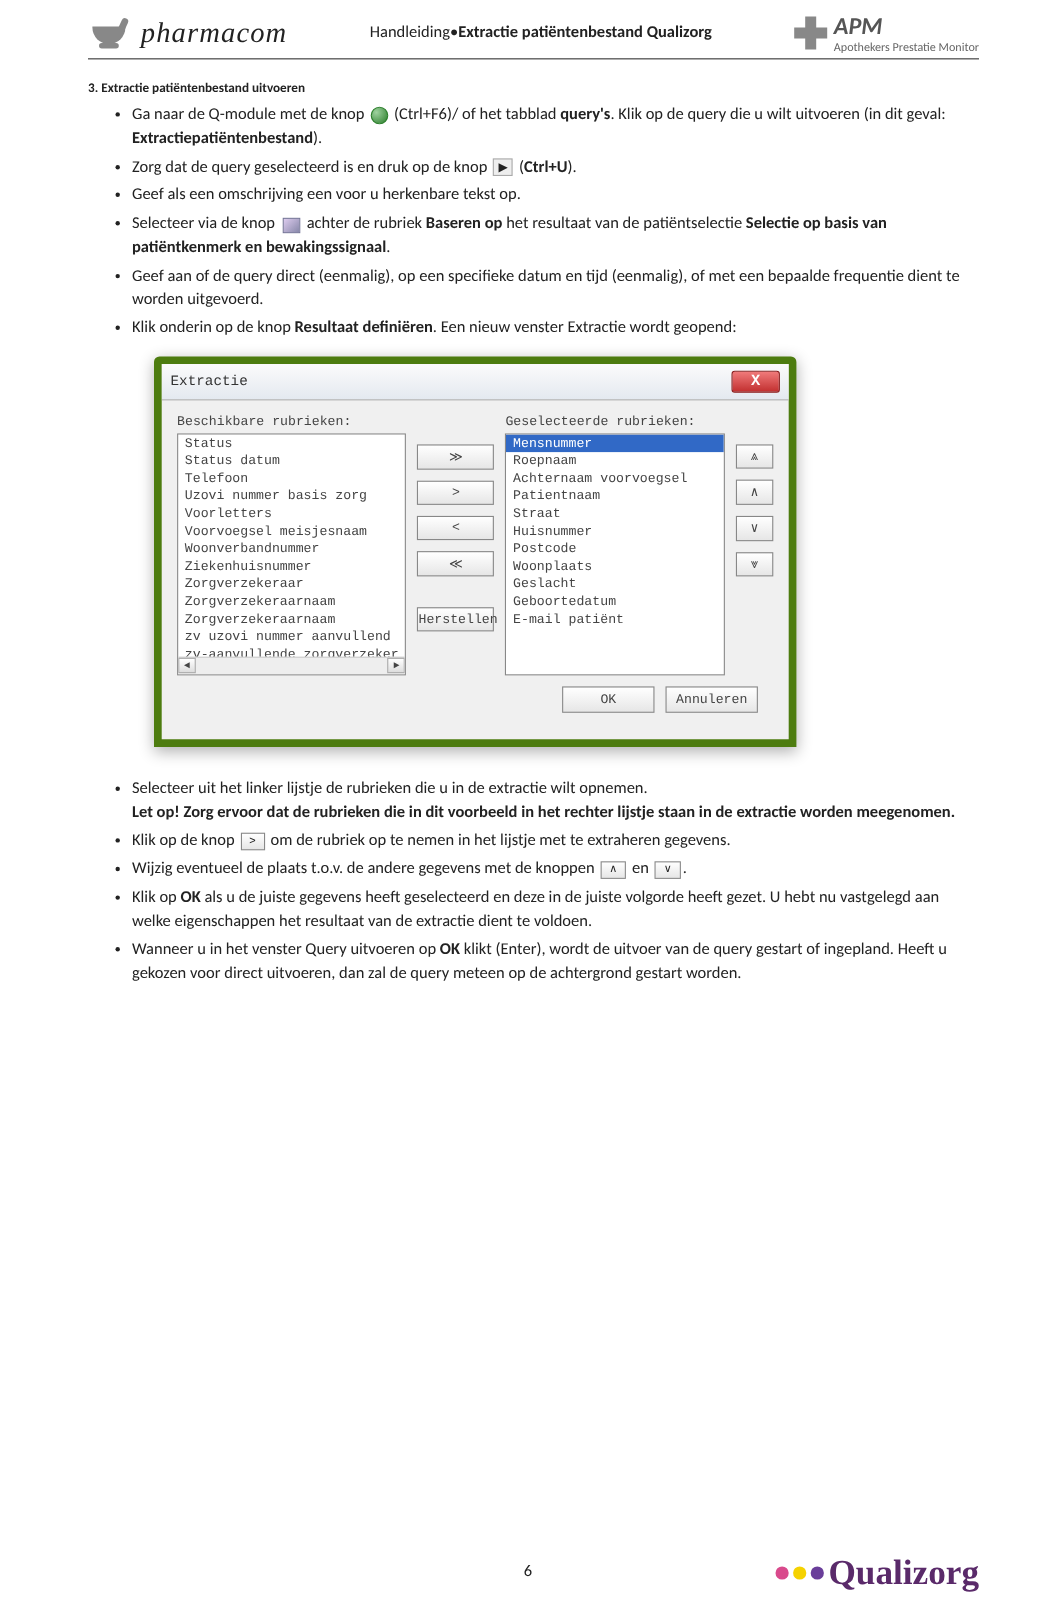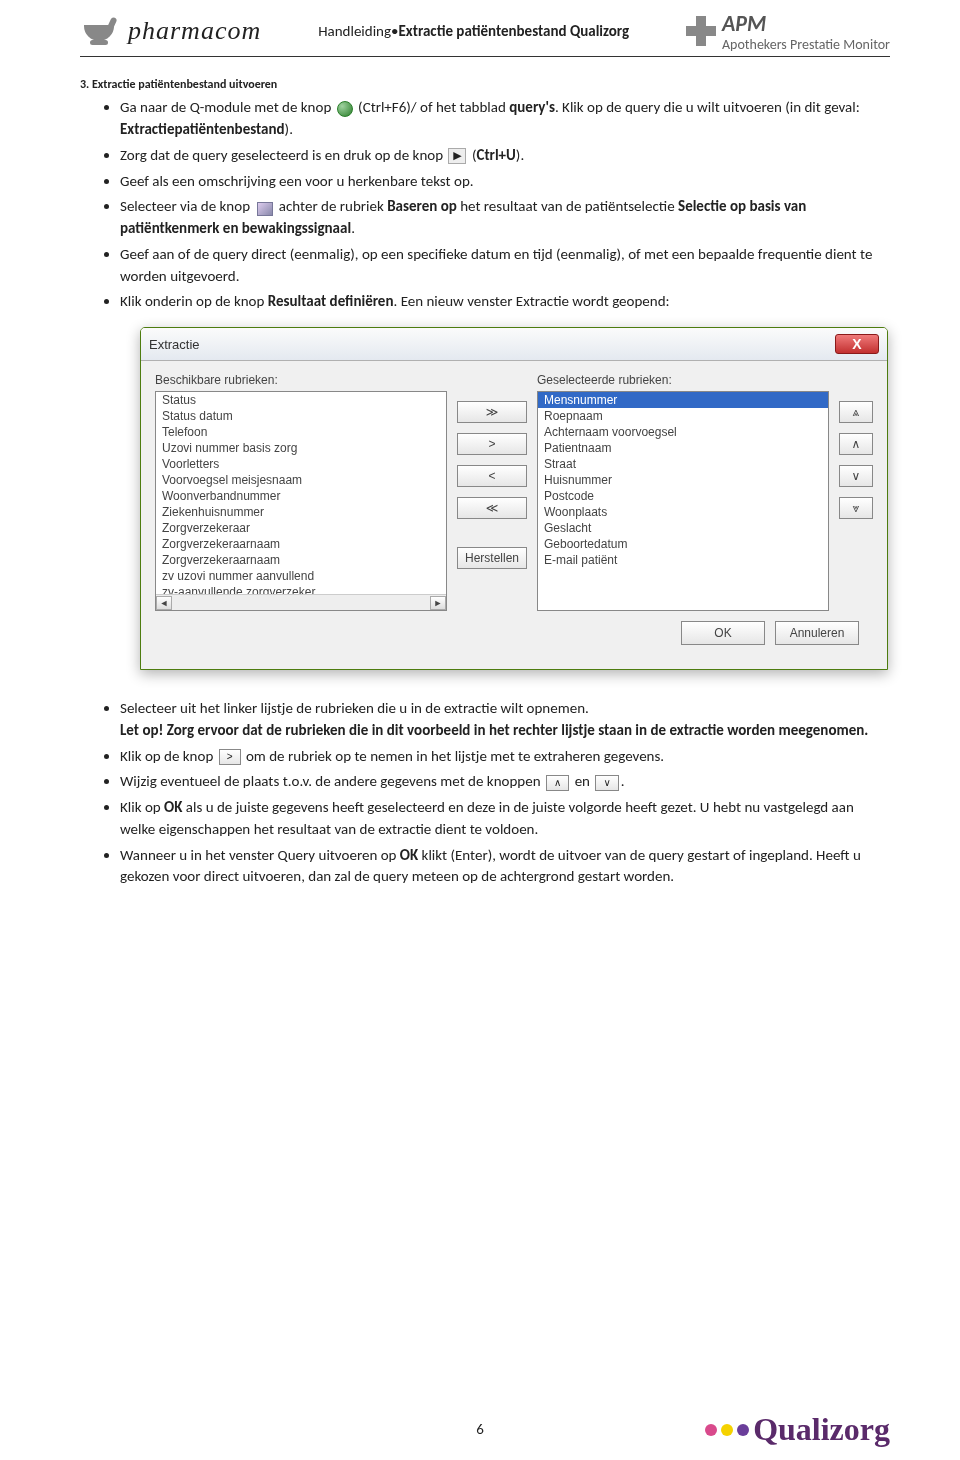--- a/index.html
+++ b/index.html
@@ -54,21 +54,21 @@
     display: flex; align-items: center; gap: 6px;
   }
   .apm-cross {
     width: 30px; height: 30px; position: relative;
   }
   .apm-cross::before, .apm-cross::after {
     content: ''; position: absolute; background: #888;
   }
   .apm-cross::before { left: 10px; top: 0; width: 10px; height: 30px; }
   .apm-cross::after { top: 10px; left: 0; width: 30px; height: 10px; }
-  .apm-text { font-size: 14px; line-height: 1.1; color: #666; }
+  .apm-text { font-size: 11px; line-height: 1.1; color: #666; }
   .apm-title { font-size: 22px; font-weight: bold; color: #555; font-style: italic; }
 
   h2.section {
     font-size: 12px;
     font-weight: bold;
     margin: 18px 0 6px 0;
   }
   p.intro { margin: 0 0 12px 0; line-height: 1.4; }
 
   ul.bullets {
@@ -112,28 +112,28 @@
     background: linear-gradient(#fff,#e6e6e6);
     font-size: 10px;
     line-height: 12px;
     padding: 1px 7px;
     margin: 0 2px;
     font-family: Arial, sans-serif;
   }
 
   
   .dialog {
-    width: 748px;
+    width: 584px;
     margin: 10px 0 28px 60px;
-    border: 1px solid #4d7c0f;
+    border: 7px solid #4d7c0f;
     border-radius: 5px 5px 0 0;
     box-shadow: 0 4px 14px rgba(0,0,0,0.3);
     background: #f0f0f0;
     overflow: hidden;
-    font-family: Liberation Sans, sans-serif;
+    font-family: Liberation Mono, monospace;
   }
   .dlg-title {
     background: linear-gradient(#fbfbfb, #e4e9f0);
     padding: 6px 8px;
     font-size: 13px;
     color: #333;
     display: flex;
     justify-content: space-between;
     align-items: center;
     border-bottom: 1px solid #b0b0b0;

